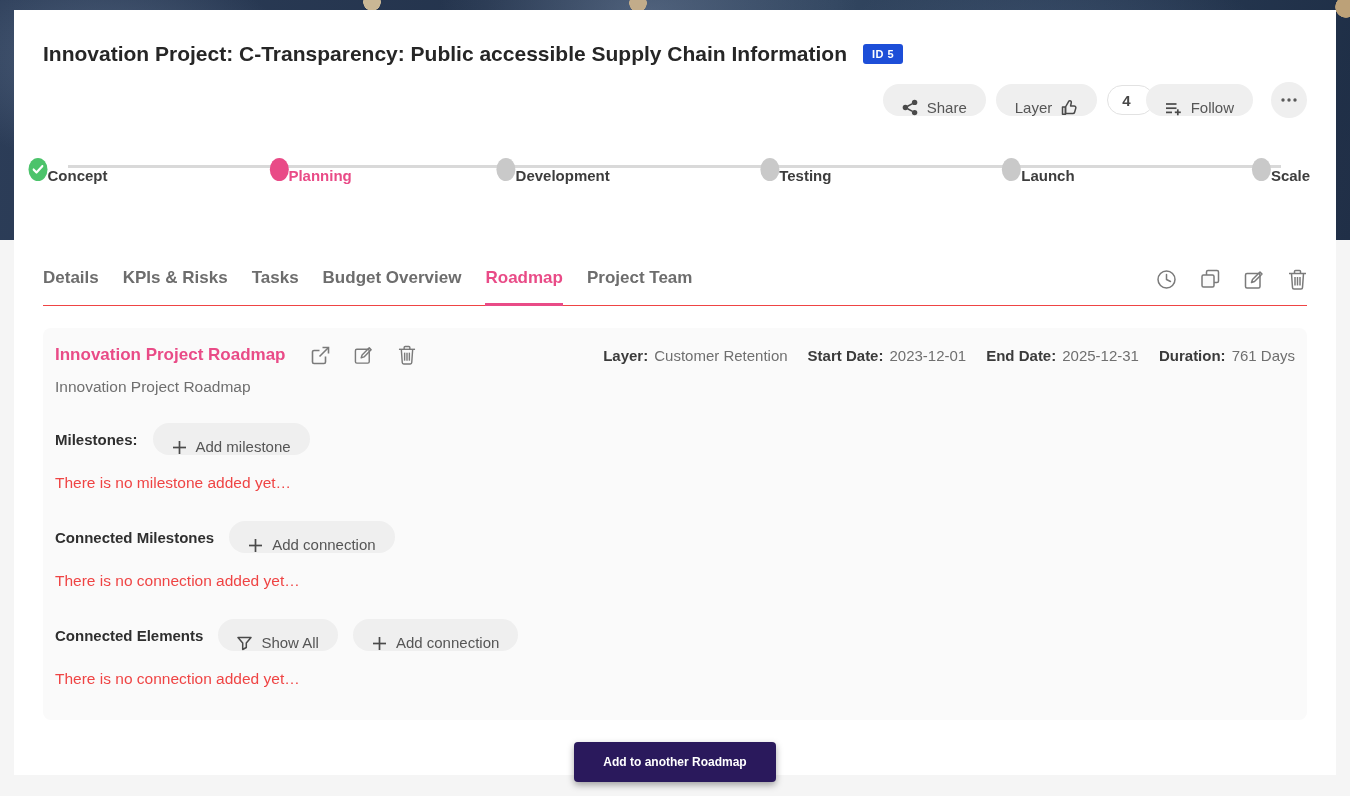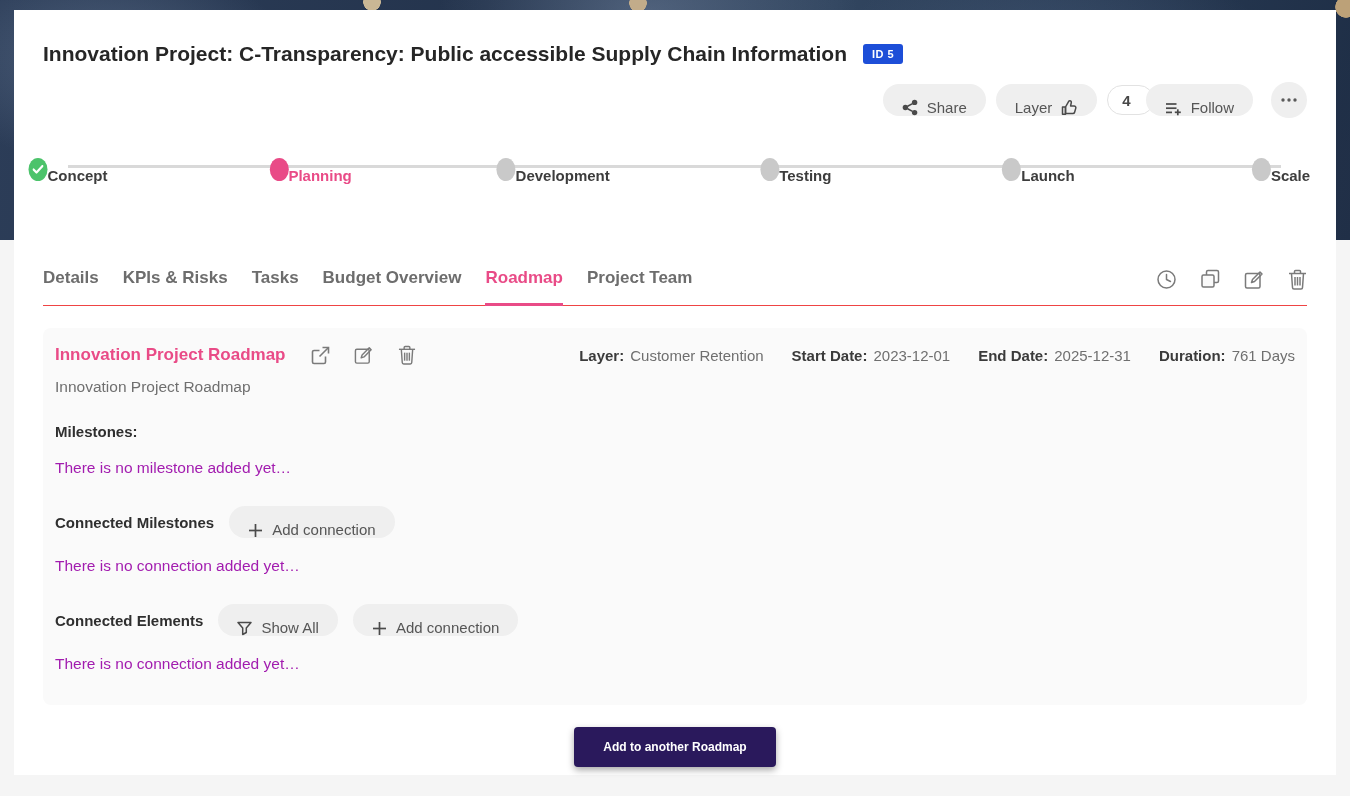--- a/index.html
+++ b/index.html
@@ -82,30 +82,30 @@
   .tab-toolbar { margin-left:auto; display:flex; gap:23px; align-items:center; margin-top:1px; }
   .icon-btn { background:none; border:none; padding:0; cursor:pointer; display:inline-flex; }
   
   .roadmap-card {
     margin-top:22px; background:#fafafa; border-radius:8px;
     padding:17px 12px 32px;
   }
   .card-header { display:flex; align-items:center; }
   .card-title { font-size:17px; font-weight:700; color:#e94b87; }
   .card-title-icons { display:flex; gap:24px; margin-left:26px; align-items:center; }
-  .card-meta { margin-left:auto; display:flex; gap:28px; align-items:center; }
+  .card-meta { margin-left:auto; display:flex; gap:20px; align-items:center; }
   .meta-item { display:flex; gap:6px; font-size:15px; white-space:nowrap; }
   .meta-label { font-weight:700; color:#3b3b3b; }
   .meta-value { color:#6f6f6f; }
   .card-subtitle { margin-top:13px; font-size:15.5px; color:#6f6f6f; }
   .section-row { display:flex; align-items:center; gap:15px; }
   .section-row.milestones { margin-top:27px; }
   .section-row.later { margin-top:29px; }
   .section-label { font-size:15px; font-weight:700; color:#2f2f2f; white-space:nowrap; }
-  .empty-text { margin-top:19px; font-size:15.5px; color:#a21caf; }
+  .empty-text { margin-top:19px; font-size:15.5px; color:#ef4444; }
   
   .footer-row { margin-top:22px; display:flex; justify-content:center; }
   .primary-btn {
     background:#2a195c; color:#fff; border:none; border-radius:4px;
     font-family:inherit; font-size:12px; font-weight:700;
     padding:13px 29px; cursor:pointer;
     box-shadow:0 3px 7px rgba(0,0,0,0.35);
   }
 </style>
 </head>
@@ -286,20 +286,29 @@
           <span class="meta-label">Duration:</span>
           <span class="meta-value">761 Days</span>
         </span>
       </span>
     </div>
 
     <div class="card-subtitle">Innovation Project Roadmap</div>
 
     <div class="section-row milestones">
       <span class="section-label">Milestones:</span>
+      <button class="pill-btn">
+        <span class="icon">
+          <svg width="15" height="15" viewBox="0 0 15 15" stroke="#4a4a4a" stroke-width="1.7">
+              <line x1="7.5" y1="1" x2="7.5" y2="14"></line>
+              <line x1="1" y1="7.5" x2="14" y2="7.5"></line>
+            </svg>
+        </span>
+        <span>Add milestone</span>
+      </button>
     </div>
     <div class="empty-text">There is no milestone added yet…</div>
 
     <div class="section-row later">
       <span class="section-label">Connected Milestones</span>
       <button class="pill-btn">
         <span class="icon">
           <svg width="15" height="15" viewBox="0 0 15 15" stroke="#4a4a4a" stroke-width="1.7">
               <line x1="7.5" y1="1" x2="7.5" y2="14"></line>
               <line x1="1" y1="7.5" x2="14" y2="7.5"></line>

